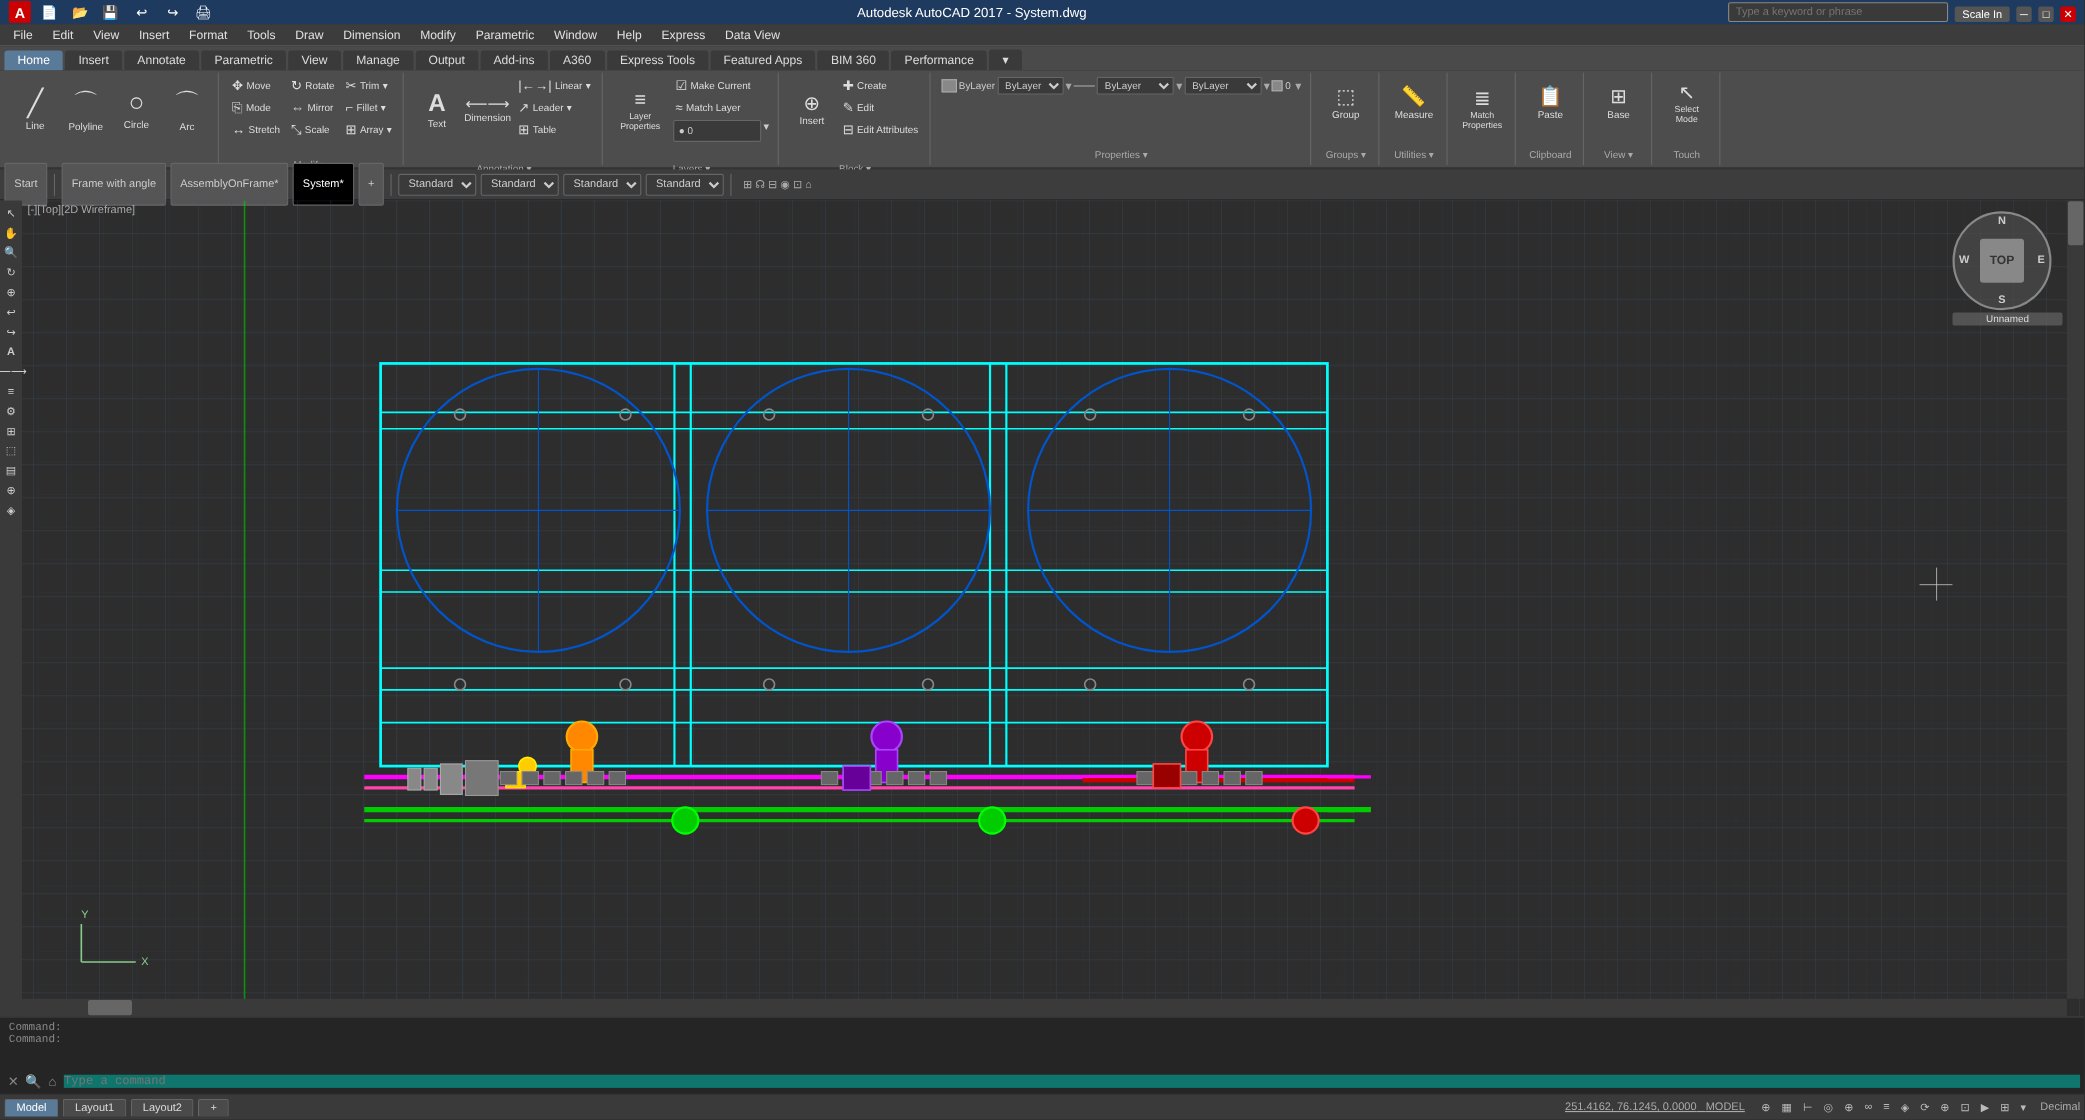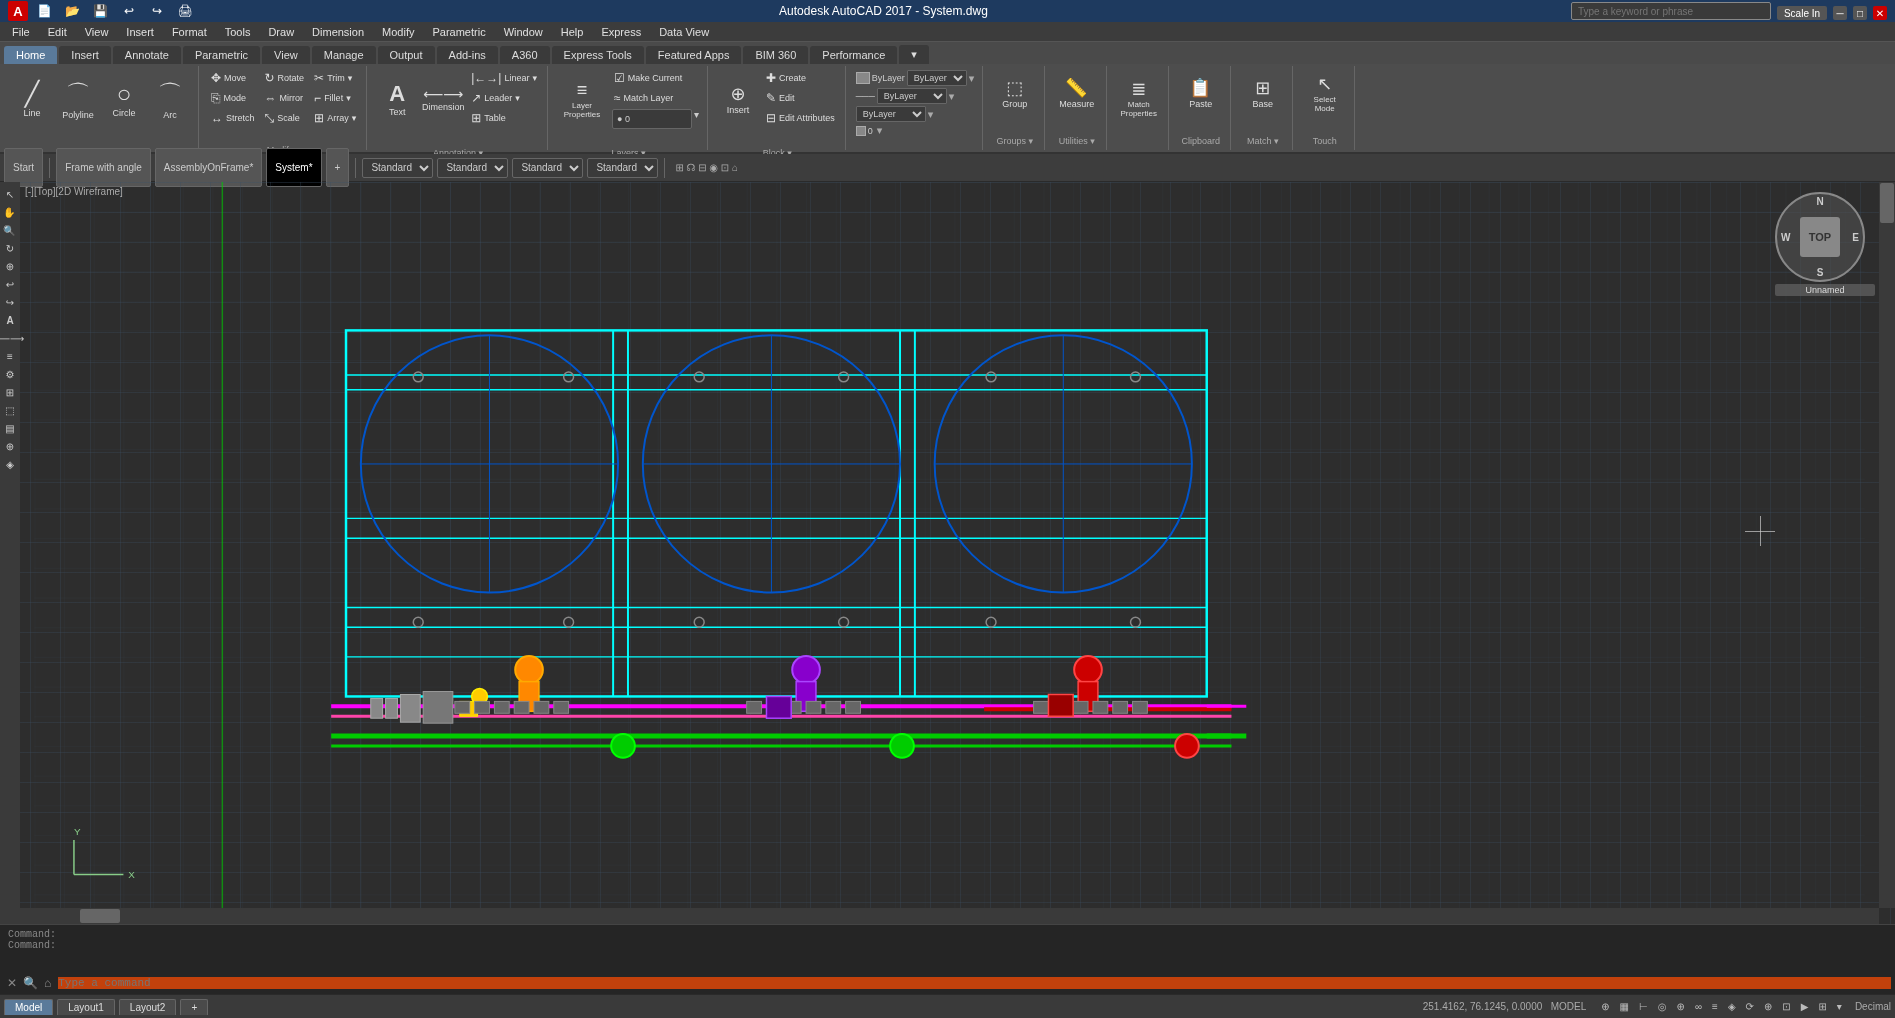--- a/index.html
+++ b/index.html
@@ -279,21 +279,21 @@
       padding: 2px 10px;
       background: #4a4a4a;
       border: 1px solid #666;
       border-bottom: none;
       cursor: pointer;
       border-radius: 2px 2px 0 0;
       font-size: 10px;
       color: #ddd;
     }
     .status-tab.active { background: #5a7a9a; color: #fff; }
-    .status-coords { margin-left: auto; color: #aaa; }
+    .status-coords { margin-left: auto; color: #aaa; text-decoration: underline; }
     .status-icon { cursor: pointer; padding: 0 3px; }
 
     
     #command-area {
       background: #252525;
       height: 70px;
       border-top: 1px solid #444;
       padding: 4px 8px;
       font-size: 11px;
       color: #aaa;
@@ -304,21 +304,21 @@
       display: flex;
       align-items: center;
       position: absolute;
       bottom: 4px;
       left: 4px;
       right: 4px;
     }
     .cmd-btn { background: none; border: none; color: #888; cursor: pointer; font-size: 12px; padding: 0 3px; }
     #cmd-input {
       flex: 1;
-      background: #c2410c;
+      background: #0f766e;
       border: none;
       color: #ddd;
       font-family: 'Courier New', monospace;
       font-size: 11px;
       outline: none;
       margin-left: 4px;
     }
 
     
     .grid-bg {
@@ -404,21 +404,21 @@
       border-radius: 2px;
       height: 19px;
       color: #ddd;
       font-size: 9px;
     }
     .small-tool .si { font-size: 12px; }
 
     
     .prop-area {
       display: flex;
-      flex-direction: column;
+      flex-direction: row;
       gap: 2px;
       padding: 2px;
     }
     .prop-row {
       display: flex;
       align-items: center;
       gap: 2px;
     }
     .prop-select {
       background: #3a3a3a;
@@ -701,21 +701,21 @@
         <div class="lbl">Paste</div>
       </div>
       <div class="ribbon-group-title">Clipboard</div>
     </div>
 
     <div class="ribbon-group">
       <div class="ribbon-large-tool">
         <div class="big-icon" style="font-size:18px;">⊞</div>
         <div class="lbl">Base</div>
       </div>
-      <div class="ribbon-group-title">Match ▾</div>
+      <div class="ribbon-group-title">View ▾</div>
     </div>
 
     <div class="ribbon-group">
       <div class="ribbon-large-tool">
         <div class="big-icon" style="font-size:18px;">↖</div>
         <div class="lbl" style="font-size:8px;">Select Mode</div>
       </div>
       <div class="ribbon-group-title">Touch</div>
     </div>
 

